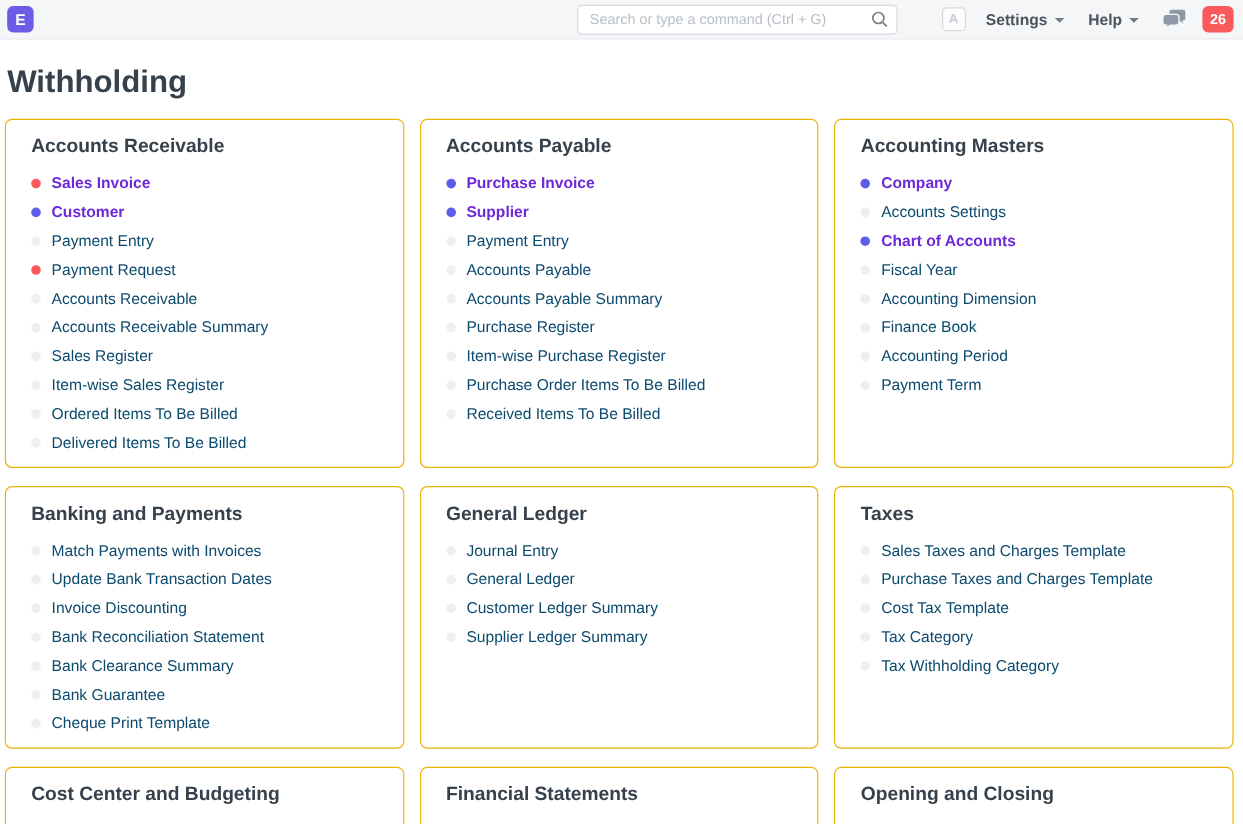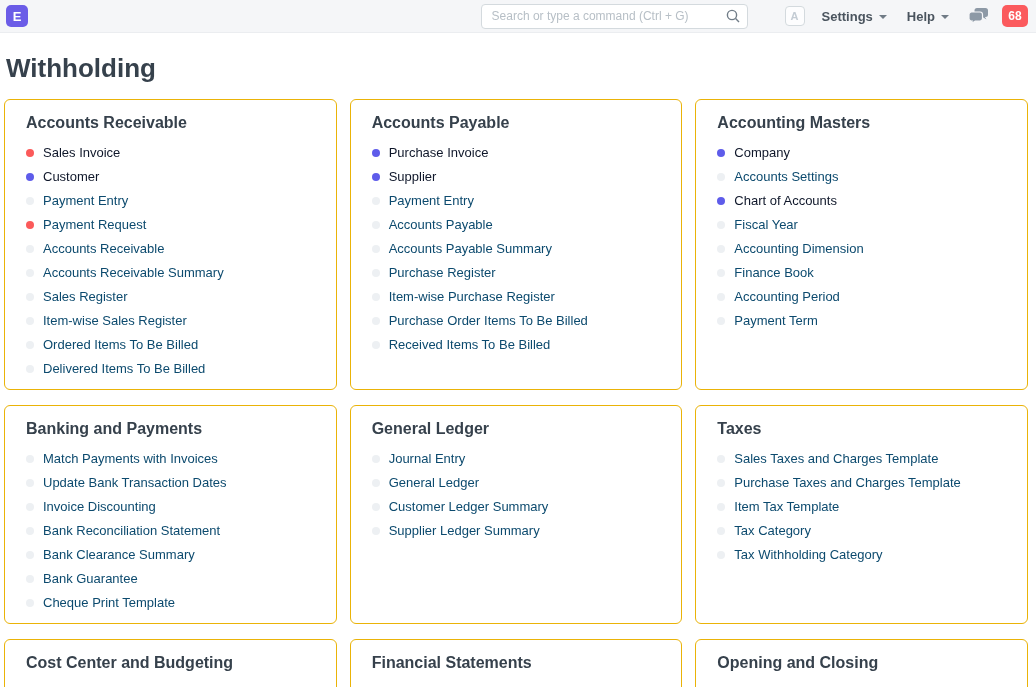--- a/index.html
+++ b/index.html
@@ -86,21 +86,21 @@
     line-height: 20px; margin-bottom: 8px;
   }
   .card-item {
     height: 24px; display: flex; align-items: center; cursor: pointer;
   }
   .dot {
     width: 8px; height: 8px; border-radius: 50%;
     margin-right: 9px; flex-shrink: 0; background: #edf0f3;
   }
   .item-label { font-size: 13px; color: #0c4a6e; line-height: 16px; }
-  .item-label.bold { font-weight: 400; color: #0f172a; }
+  .item-label.bold { font-weight: 700; color: #6d28d9; }
 </style>
 </head>
 <body>
 
 <header class="navbar">
   <div class="logo" style="background: rgb(107, 92, 231);">
     <span>E</span>
   </div>
   <div class="nav-spacer"></div>
 
@@ -127,21 +127,21 @@
   </div>
 
   <div class="chat-btn">
     <svg width="19" height="16" viewBox="0 0 19 16">
       <path fill="#8d99a6" d="M8 0h8.5A2.5 2.5 0 0 1 19 2.5v4A2.5 2.5 0 0 1 16.5 9h-.6l1.6 2.6L13.4 9H8a2.5 2.5 0 0 1-2.5-2.5v-4A2.5 2.5 0 0 1 8 0z"></path>
       <path fill="#8d99a6" stroke="#f5f6f8" stroke-width="1.2" d="M2.5 4H11a2.5 2.5 0 0 1 2.5 2.5v4A2.5 2.5 0 0 1 11 13H6.2l-4 2.8 1-2.8h-.7A2.5 2.5 0 0 1 0 10.5v-4A2.5 2.5 0 0 1 2.5 4z"></path>
     </svg>
   </div>
 
   <div class="notif-badge" style="background: rgb(251, 90, 93);">
-    <span>68</span>
+    <span>26</span>
   </div>
 </header>
 
 <main class="main">
   <h1 class="page-title">Withholding</h1>
   <div class="cards-grid">
       <section class="card">
     <h2 class="card-title">Accounts Receivable</h2>
     <div>
           <div class="card-item">
@@ -324,21 +324,21 @@
           <div class="card-item">
     <span class="dot" style="background: rgb(237, 240, 243);"></span>
     <span class="item-label">Sales Taxes and Charges Template</span>
   </div>
           <div class="card-item">
     <span class="dot" style="background: rgb(237, 240, 243);"></span>
     <span class="item-label">Purchase Taxes and Charges Template</span>
   </div>
           <div class="card-item">
     <span class="dot" style="background: rgb(237, 240, 243);"></span>
-    <span class="item-label">Item Tax Template</span>
+    <span class="item-label">Cost Tax Template</span>
   </div>
           <div class="card-item">
     <span class="dot" style="background: rgb(237, 240, 243);"></span>
     <span class="item-label">Tax Category</span>
   </div>
           <div class="card-item">
     <span class="dot" style="background: rgb(237, 240, 243);"></span>
     <span class="item-label">Tax Withholding Category</span>
   </div>
         </div>

